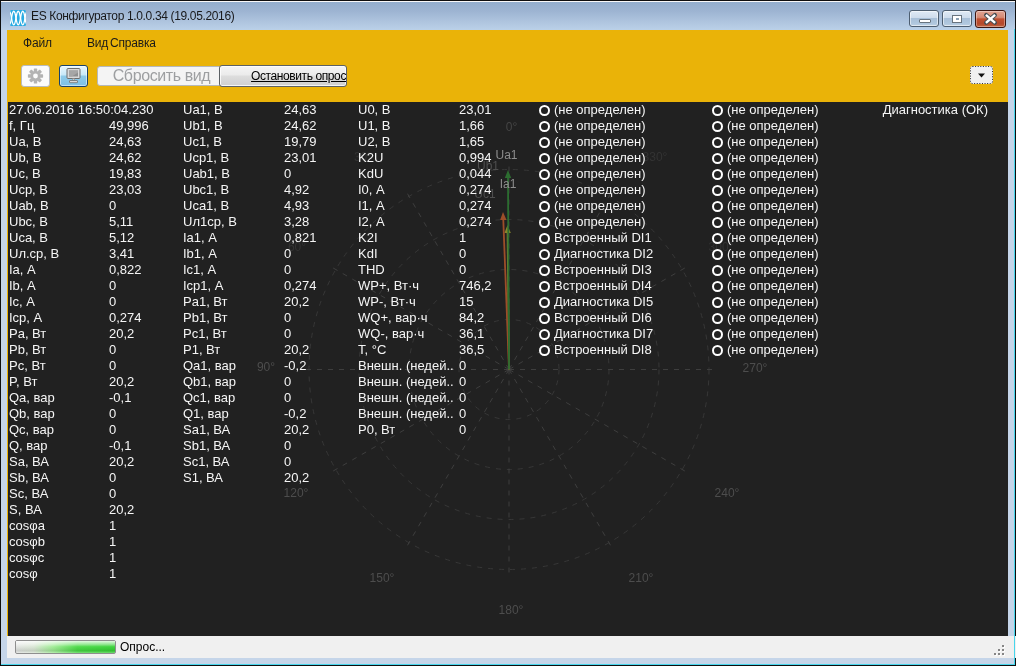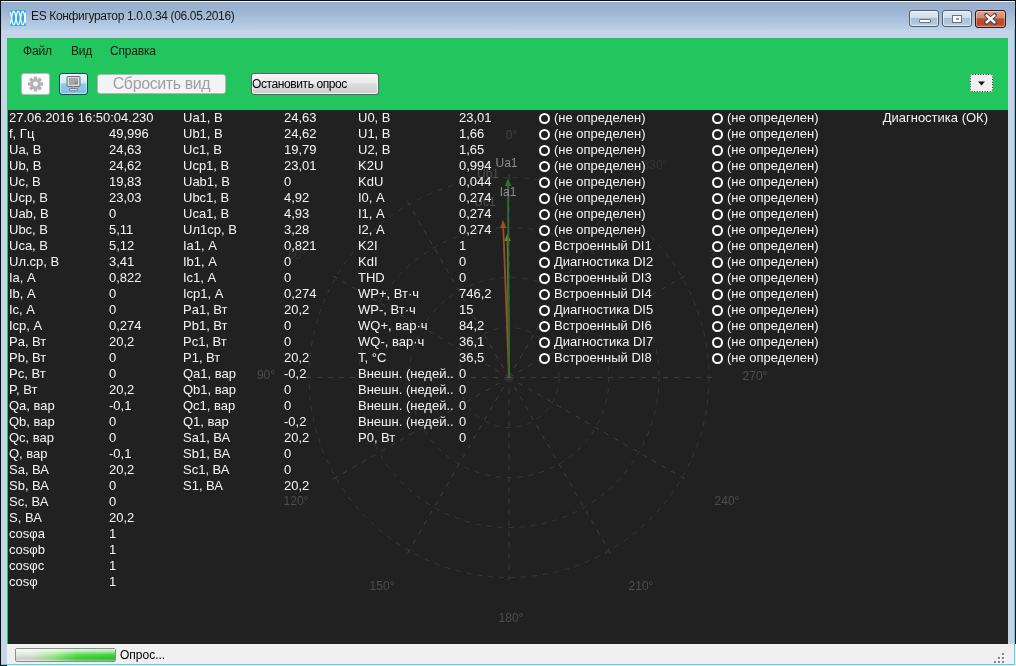--- a/index.html
+++ b/index.html
@@ -12,27 +12,27 @@
 #appicon { position:absolute; left:9px; top:9px; width:16px; height:16px; }
 .capbtn { position:absolute; border-radius:3px; }
 #btnmin { left:908px; top:9px; width:30px; height:17px; }
 #btnmax { left:941px; top:9px; width:30px; height:17px; }
 #btncls { left:973.5px; top:8.5px; width:31px; height:18px; }
 .blue { border:1px solid #4d5e70; background:linear-gradient(180deg,#dfeaf5 0%,#cedcec 45%,#a9c0d8 50%,#aec6dd 80%,#bccfe2 100%); box-shadow:inset 0 0 0 1px rgba(255,255,255,.55); }
 #btncls { border:1px solid #3c1510; background:linear-gradient(180deg,#e2a493 0%,#d58a74 40%,#c04f30 50%,#b4492c 80%,#c3653f 100%); box-shadow:inset 0 0 0 1px rgba(255,255,255,.35); }
 .mindash { position:absolute; left:9px; top:8px; width:12px; height:4px; background:#fff; border:1px solid #68747f; border-radius:1px; }
 .resglyph { position:absolute; left:9px; top:3.5px; width:10px; height:8px; background:#fff; border:1px solid #68747f; }
 .resglyph i { position:absolute; left:2.5px; top:2px; width:3px; height:2px; background:#8ba0b4; display:block; }
-#client { position:absolute; left:6px; top:29px; width:1001px; height:628px; background:#22c55e;margin-top:8px; }
+#client { position:absolute; left:6px; top:29px; width:1001px; height:628px; background:#eab308; }
 .menuitem { position:absolute; top:6px; font-size:12px; letter-spacing:-0.2px; color:#1a1a1a; }
 .tbtn { position:absolute; border-radius:3px; }
 #b1 { left:14px; top:35px; width:29px; height:22px; border:1px solid #b8bcc0; background:#fbfbfb; }
 #b2 { left:52px; top:35px; width:29px; height:22px; border:1px solid #18436b; background:linear-gradient(180deg,#e8f7fd 0%,#c8e9f8 45%,#8ecbe9 50%,#7ec0e4 100%); box-shadow:inset 0 0 0 1px rgba(255,255,255,.5); }
 #b3 { left:90px; top:36px; width:129px; height:20px; border:1px solid #b5b8bb; background:#f4f4f4; color:#9d9fa1; font-size:16px; letter-spacing:-0.4px; text-align:center; line-height:18px; }
-#b4 { left:244px; top:35px; width:128px; height:22px; border:1px solid #5c6165; background:linear-gradient(180deg,#f5f5f5 0%,#ebebeb 45%,#dddddd 50%,#cfcfcf 100%); color:#000; font-size:12px; letter-spacing:-0.4px; text-align:left; line-height:20px; box-shadow:inset 0 0 0 1px rgba(255,255,255,.8); }
+#b4 { left:212px; top:35px; width:128px; height:22px; border:1px solid #5c6165; background:linear-gradient(180deg,#f5f5f5 0%,#ebebeb 45%,#dddddd 50%,#cfcfcf 100%); color:#000; font-size:12px; letter-spacing:-0.4px; text-align:right; line-height:20px; box-shadow:inset 0 0 0 1px rgba(255,255,255,.8);text-decoration:underline; }
 #drop { left:963px; top:36px; width:23px; height:18px; background:#f0f0f0; }
 
 #panel { position:absolute; left:1px; top:72px; width:1000px; height:534px; background:#212121; color:#f5f5f5; font-size:13px; }
 .chart { position:absolute; left:0; top:0; }
 .coltext { position:absolute; top:0px; line-height:16px; white-space:pre; }
 .rr { height:16px; white-space:nowrap; }
 .rings { white-space:normal; }
 .ring { display:inline-block; width:11px; height:11px; border:2px solid #fff; border-radius:50%; vertical-align:-2px; }
 .rt { display:inline-block; margin-left:4px; vertical-align:baseline; }
 #statusbar { position:absolute; left:0px; top:606px; width:1016px; height:22px; background:#f0f0f0; }
@@ -54,21 +54,21 @@
             <clipPath id="icl">
               <rect x="0" y="0" width="16" height="16" rx="1.5"></rect>
             </clipPath>
           </defs>
       <rect x="0" y="0" width="16" height="16" rx="1.5" fill="#29abe2"></rect>
       <g clip-path="url(#icl)" fill="none" stroke="#fff" stroke-width="1.4">
       <path d="M-3 8 C-1.6 -1, 0.1 -1, 1.5 8 C2.9 17, 4.6 17, 6 8 C7.4 -1, 9.1 -1, 10.5 8 C11.9 17, 13.6 17, 15 8 C16.4 -1, 18.1 -1, 19.5 8"></path>
       <path d="M-3 8 C-1.6 17, 0.1 17, 1.5 8 C2.9 -1, 4.6 -1, 6 8 C7.4 17, 9.1 17, 10.5 8 C11.9 -1, 13.6 -1, 15 8 C16.4 17, 18.1 17, 19.5 8"></path>
       </g>
     </svg>
-    <span class="tl">ES Конфигуратор 1.0.0.34 (06.05.2016)</span>
+    <span class="tl">ES Конфигуратор 1.0.0.34 (19.05.2016)</span>
     <div id="btnmin" class="capbtn blue">
           <div class="mindash"></div>
         </div>
     <div id="btnmax" class="capbtn blue">
           <div class="resglyph">
             <i></i>
           </div>
         </div>
     <div id="btncls" class="capbtn">
           <svg width="29" height="16" viewBox="0 0 29 16" style="position:absolute;left:0;top:0">
@@ -78,21 +78,21 @@
             </g>
       <g stroke="#fff" stroke-width="2.4" stroke-linecap="butt">
               <path d="M9.9 3.9 L19.1 11.9"></path>
               <path d="M19.1 3.9 L9.9 11.9"></path>
             </g>
     </svg>
         </div>
   </div>
   <div id="client">
     <span class="menuitem" style="left:16px">Файл</span>
-    <span class="menuitem" style="left:64px">Вид</span>
+    <span class="menuitem" style="left:80px">Вид</span>
     <span class="menuitem" style="left:103px">Справка</span>
     <div id="b1" class="tbtn"><svg width="27" height="20" viewBox="0 0 27 20">
       <g fill="#b3b3b3">
         <g transform="translate(13.5,10)">
           <g id="t">
                   <rect x="-1.7" y="-7.6" width="3.4" height="3" rx="0.6"></rect>
                 </g>
           <g transform="rotate(45)">
                   <rect x="-1.7" y="-7.6" width="3.4" height="3" rx="0.6"></rect>
                 </g>

